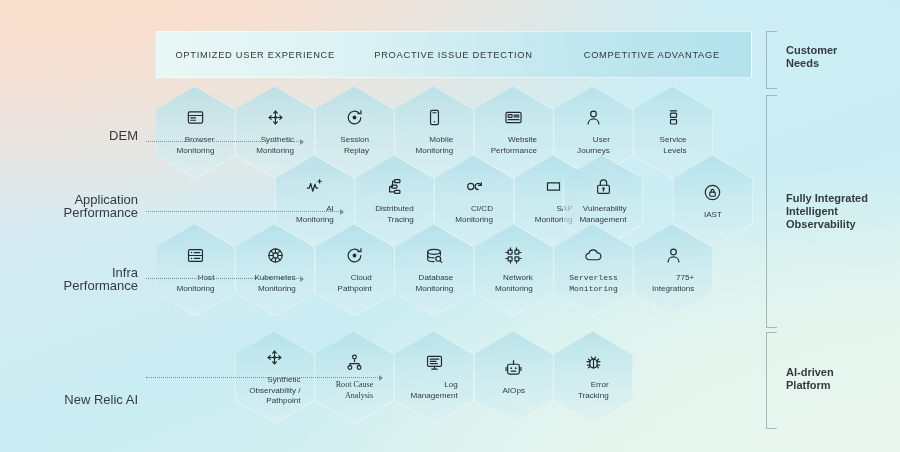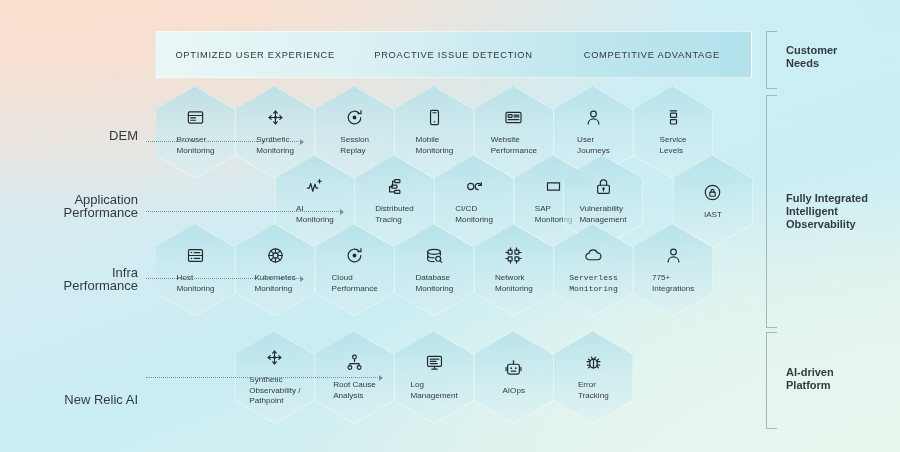--- a/index.html
+++ b/index.html
@@ -91,21 +91,21 @@
     height: 19px;
     margin-bottom: 8px;
     color: #222a2e;
     display: block;
   }
   .hex-icon svg { width: 100%; height: 100%; display: block; }
 
   .hex-label {
     font-size: 8.1px;
     line-height: 10.6px;
-    text-align: left;
+    text-align: right;
     color: #333b40;
     white-space: pre-line;
   }
 
   
   .side-label {
     position: absolute;
     font-size: 13px;
     line-height: 12.5px;
     color: #333b40;
@@ -325,21 +325,21 @@
     </div>
     <div class="hex" style="left: 314.7px; top: 223.6px;">
       <span class="hex-icon">
         <svg viewBox="0 0 24 24">
           <path d="M20 12a8 8 0 1 1-2.4-5.7" stroke="currentColor" fill="none" stroke-width="1.5" stroke-linecap="round" stroke-linejoin="round"></path>
           <path d="M20.2 3.4v3.8h-3.8" stroke="currentColor" fill="none" stroke-width="1.5" stroke-linecap="round" stroke-linejoin="round"></path>
           <circle cx="12" cy="12" r="2.4" fill="currentColor" stroke="none"></circle>
         </svg>
       </span>
       <span class="hex-label">Cloud
-Performance</span>
+Pathpoint</span>
     </div>
     <div class="hex" style="left: 394.3px; top: 223.6px;">
       <span class="hex-icon">
         <svg viewBox="0 0 24 24">
           <path d="M3.4 7.4c0-1.7 3.6-3.1 8-3.1s8 1.4 8 3.1-3.6 3.1-8 3.1-8-1.4-8-3.1z" stroke="currentColor" fill="none" stroke-width="1.5" stroke-linecap="round" stroke-linejoin="round"></path>
           <path d="M3.4 7.4v9.2c0 1.7 3.6 3.1 8 3.1" stroke="currentColor" fill="none" stroke-width="1.5" stroke-linecap="round" stroke-linejoin="round"></path>
           <path d="M19.4 7.4v4.2" stroke="currentColor" fill="none" stroke-width="1.5" stroke-linecap="round" stroke-linejoin="round"></path>
           <path d="M3.4 12c0 1.7 3.6 3.1 8 3.1" stroke="currentColor" fill="none" stroke-width="1.5" stroke-linecap="round" stroke-linejoin="round"></path>
           <circle cx="16.7" cy="16.2" r="3.1" stroke="currentColor" fill="none" stroke-width="1.5" stroke-linecap="round" stroke-linejoin="round"></circle>
           <path d="M19 18.5l2.2 2.2" stroke="currentColor" fill="none" stroke-width="1.5" stroke-linecap="round" stroke-linejoin="round"></path>
@@ -385,21 +385,21 @@
         <svg viewBox="0 0 24 24">
           <path d="M12 4v16M4 12h16" stroke="currentColor" fill="none" stroke-width="1.5" stroke-linecap="round" stroke-linejoin="round"></path>
           <path d="M12 4l-2.3 2.6M12 4l2.3 2.6M12 20l-2.3-2.6M12 20l2.3-2.6M4 12l2.6-2.3M4 12l2.6 2.3M20 12l-2.6-2.3M20 12l-2.6 2.3" stroke="currentColor" fill="none" stroke-width="1.5" stroke-linecap="round" stroke-linejoin="round"></path>
           <circle cx="12" cy="12" r="1.8" fill="currentColor" stroke="none"></circle>
         </svg>
       </span>
       <span class="hex-label">Synthetic
 Observability /
 Pathpoint</span>
     </div>
-    <div class="hex" style="left: 314.5px; top: 331px;">
+    <div class="hex" style="left: 314.5px; top: 331px; font-family: Liberation Serif, serif;">
       <span class="hex-icon">
         <svg viewBox="0 0 24 24">
           <circle cx="12" cy="5.2" r="2.4" stroke="currentColor" fill="none" stroke-width="1.5" stroke-linecap="round" stroke-linejoin="round"></circle>
           <circle cx="6.2" cy="18.4" r="2.4" stroke="currentColor" fill="none" stroke-width="1.5" stroke-linecap="round" stroke-linejoin="round"></circle>
           <circle cx="17.8" cy="18.4" r="2.4" stroke="currentColor" fill="none" stroke-width="1.5" stroke-linecap="round" stroke-linejoin="round"></circle>
           <path d="M12 7.6v3.4M6.2 16v-2.6h11.6V16M12 11h0" stroke="currentColor" fill="none" stroke-width="1.5" stroke-linecap="round" stroke-linejoin="round"></path>
         </svg>
       </span>
       <span class="hex-label">Root Cause
 Analysis</span>

